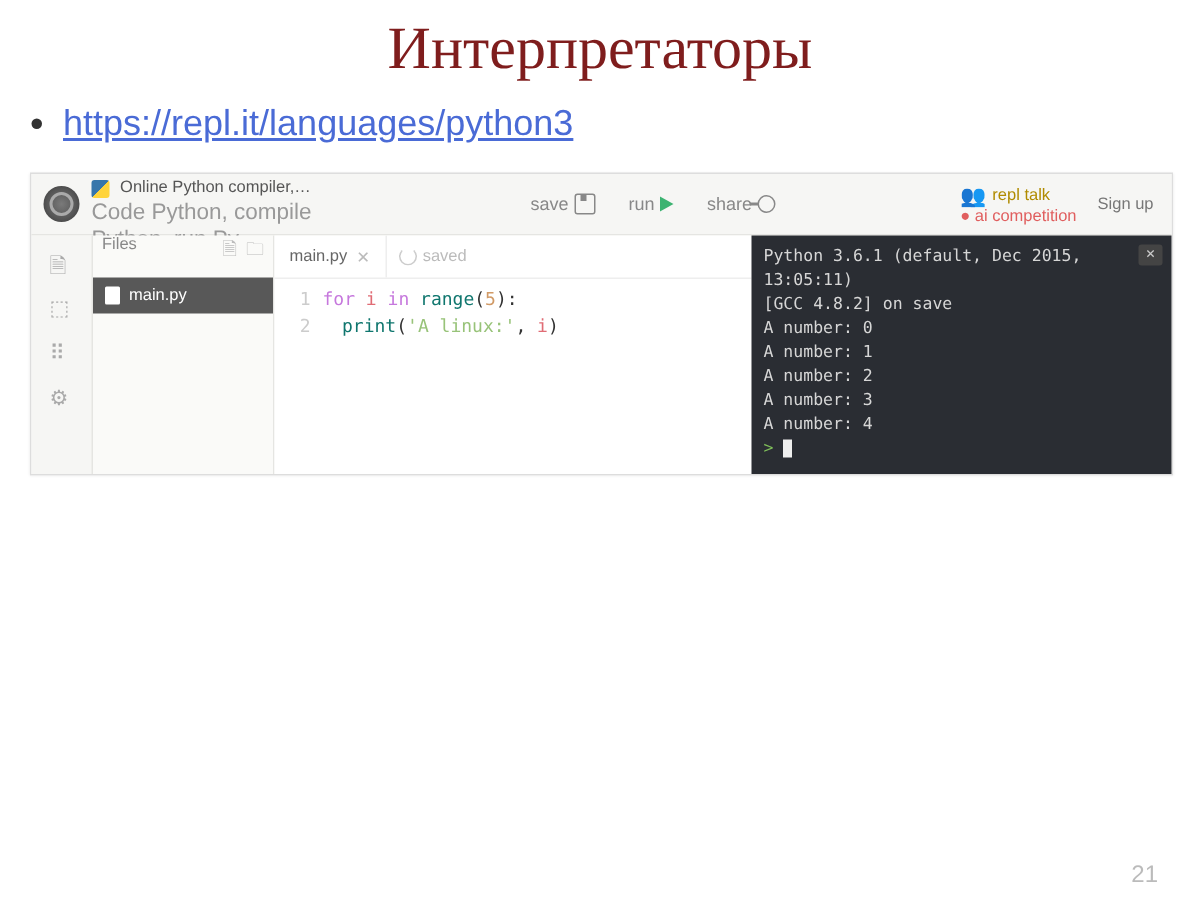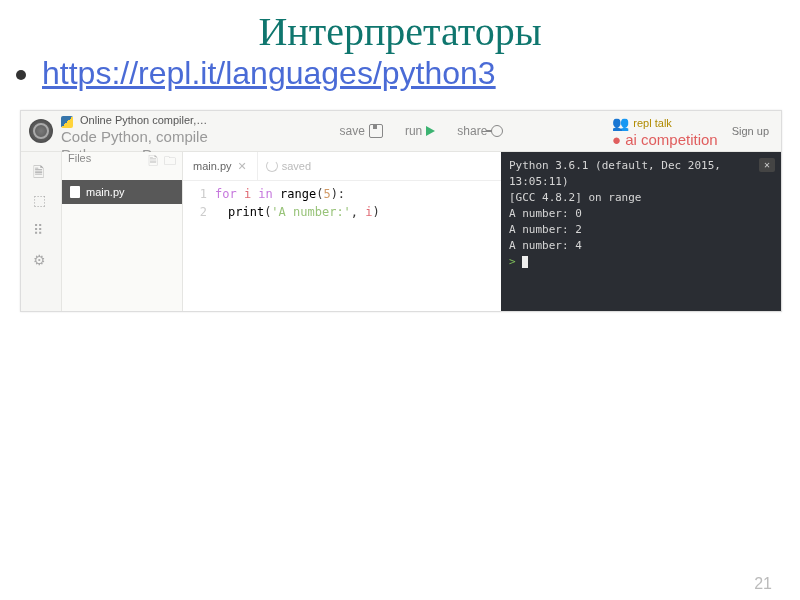--- a/index.html
+++ b/index.html
@@ -16,30 +16,30 @@
     width: 800px;
     height: 600px;
     position: relative;
     box-sizing: border-box;
     padding: 0 20px;
   }
   .title {
     text-align: center;
     font-size: 40px;
     font-weight: 400;
-    margin: 8px 0 0 0;
-    color: #0f766e;
+    margin: 8px 0 14px 0;
+    color: #7f1d1d;
     font-family: Georgia, "Times New Roman", serif;
   }
   ul.bullet {
     margin: 0 0 18px 22px;
     padding: 0;
   }
   ul.bullet li {
-    font-size: 32px;
+    font-size: 24px;
   }
   ul.bullet a {
     color: #4a6bd6;
     text-decoration: underline;
   }
   .shot {
     width: 760px;
     height: 200px;
     margin: 0 0 0 0;
     border: 1px solid #ddd;
@@ -109,21 +109,21 @@
   .tb-right {
     display: flex;
     align-items: center;
     gap: 14px;
     padding-right: 12px;
     font-size: 11px;
     color: #777;
   }
   .repltalk { color:#b08b00; display:flex; align-items:center; gap:4px;}
   .people-ic { font-size: 14px; color:#d4a20b;}
-  .comp { font-size:15px; color:#e05e5e;}
+  .comp { font-size:11px; color:#e05e5e;}
   
   .mainrow {
     flex: 1;
     display: flex;
     min-height: 0;
   }
   .gutterL {
     width: 40px;
     background: #f6f6f4;
     border-right: 1px solid #e5e5e2;
@@ -197,21 +197,21 @@
     display: flex;
     font-family: Consolas, Menlo, monospace;
     font-size: 12px;
     line-height: 18px;
     padding-top: 4px;
   }
   .ln { width: 24px; text-align: right; color: #ccc; padding-right: 8px;}
   .codeline { white-space: pre; }
   .kw { color: #c678dd; }
   .var { color: #e06c75; }
-  .fn { color: #000000; }
+  .fn { color: #0f766e; }
   .num { color: #d19a66; }
   .str { color: #98c379; }
   .indent-guide {
     border-left: 1px solid #eee;
     padding-left: 12px;
     display: inline-block;
   }
   .term-pane {
     width: 280px;
     background: #2a2d33;
@@ -333,32 +333,34 @@
             <span>saved</span>
           </div>
         </div>
         <div class="code">
           <div class="ln">
             <div>1</div>
             <div>2</div>
           </div>
           <div id="code-body">
               <div class="codeline"><span class="kw">for </span><span class="var">i</span><span class="kw"> in </span><span class="fn">range</span><span>(</span><span class="num">5</span><span>):</span></div>
-              <div class="codeline"><span class="indent-guide"></span><span class="fn">print</span><span>(</span><span class="str">'A number:'</span><span>, </span><span class="var">i</span><span>)</span></div>
+              <div class="codeline"><span class="indent-guide"></span><span class="fn">print</span><span>(</span><span class="str">'A linux:'</span><span>, </span><span class="var">i</span><span>)</span></div>
             </div>
         </div>
       </div>
 
       <div class="term-pane">
         <div class="close">✕</div>
         <div>Python 3.6.1 (default, Dec 2015, 13:05:11)</div>
-        <div>[GCC 4.8.2] on range</div>
+        <div>[GCC 4.8.2] on save</div>
         <div id="term-out">
             <div>A number: 0</div>
+            <div>A number: 1</div>
             <div>A number: 2</div>
+            <div>A number: 3</div>
             <div>A number: 4</div>
           </div>
         <div>
           <span class="prompt">&gt;</span> <span class="cursor"></span>
         </div>
       </div>
     </div>
   </div>
 
   <div class="page-num">21</div>

